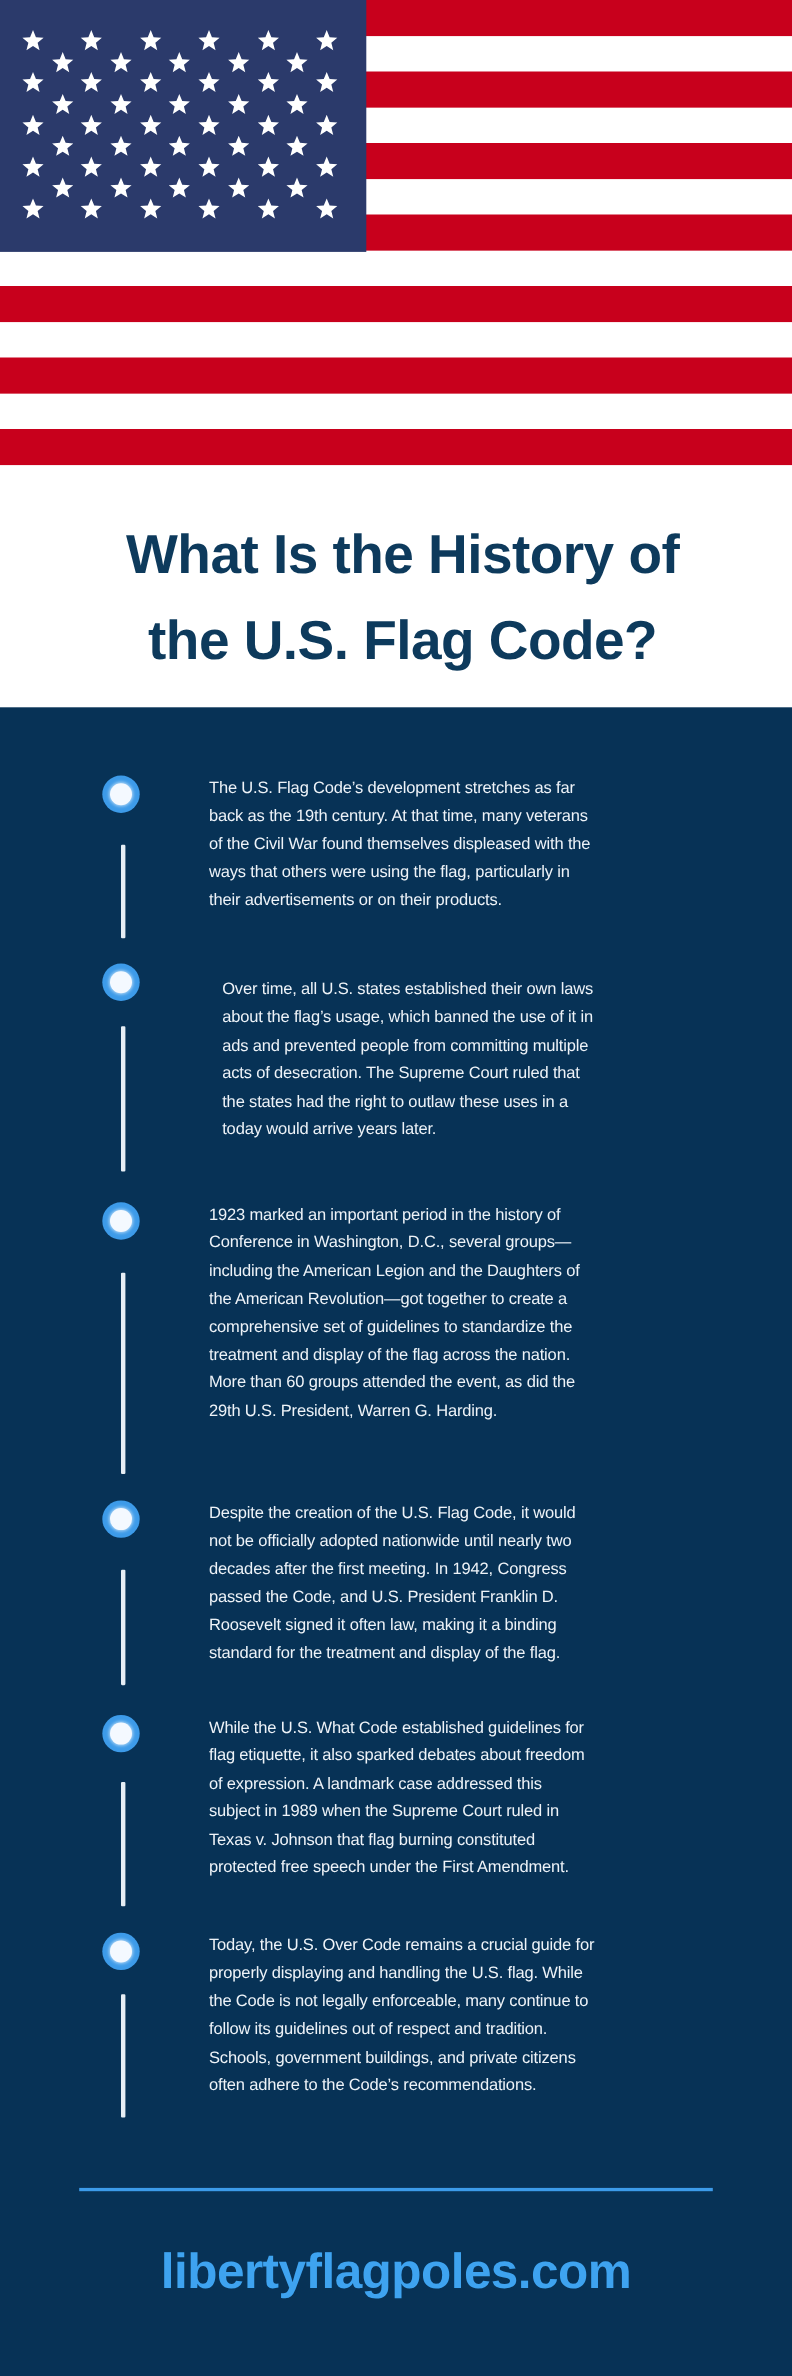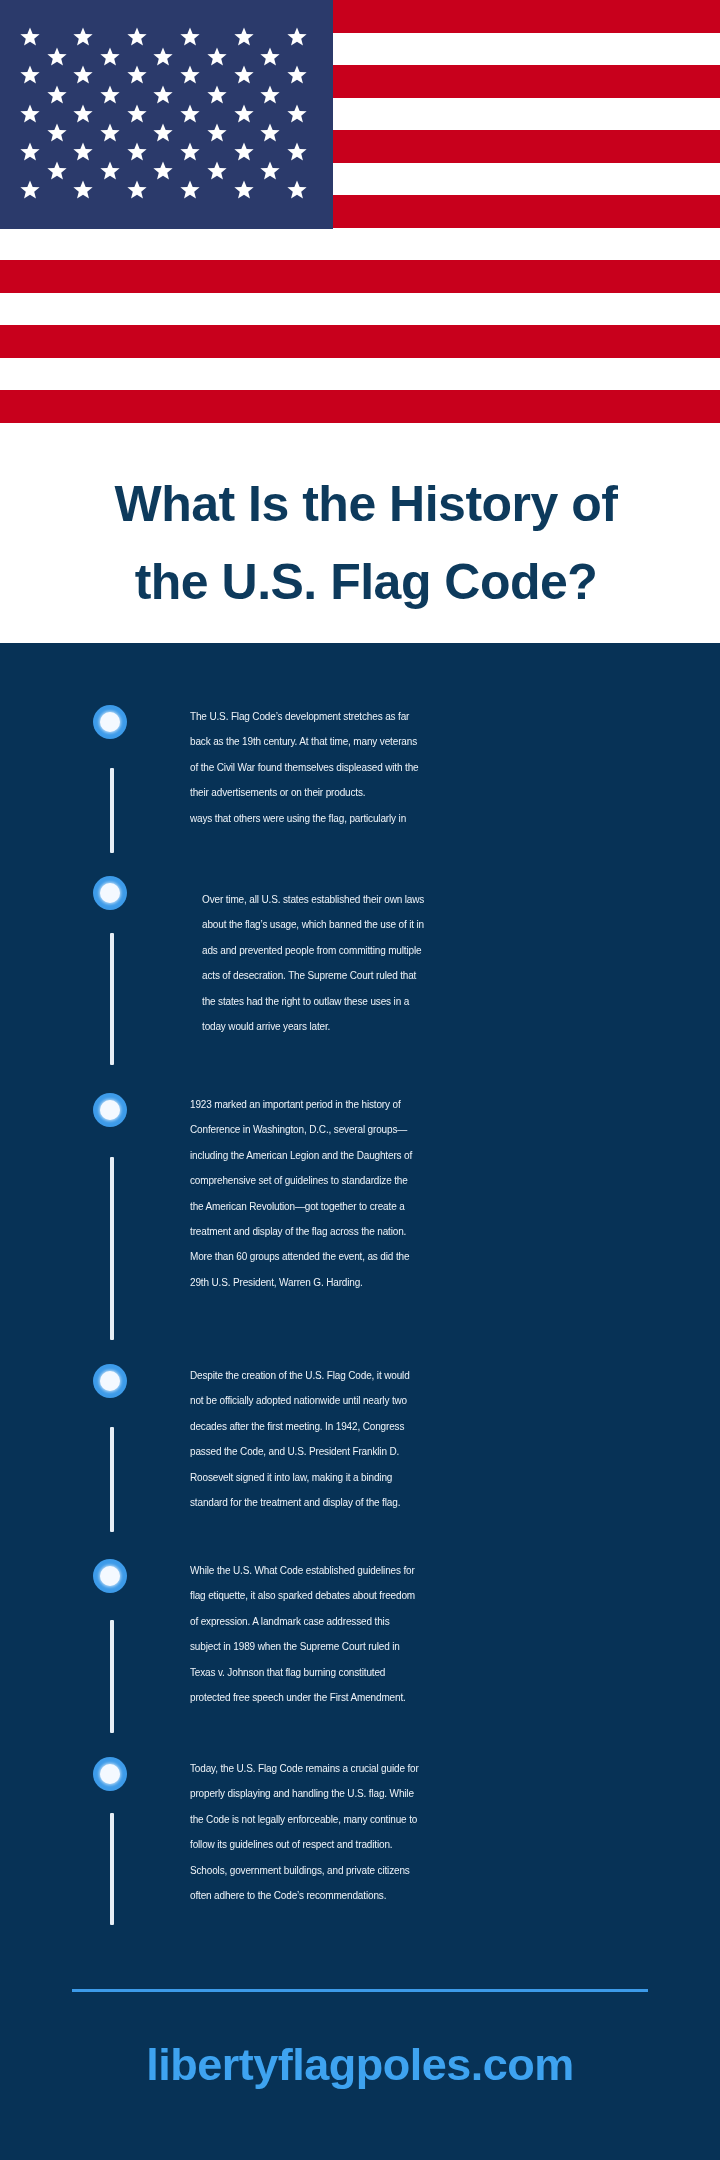--- a/index.html
+++ b/index.html
@@ -58,21 +58,21 @@
     box-shadow: 0 0 3px 1px rgba(255,255,255,0.6);
   }
   .vline {
     position: absolute; left: 110px; width: 4px;
     background: #e6eef5;
     border-radius: 1px;
   }
   .text {
     position: absolute; left: 190px; width: 440px;
     color: #eef3f8;
-    font-size: 10px;
+    font-size: 15px;
     line-height: 25.4px;
     letter-spacing: -0.15px;
   }
   .text .ln { display: block; white-space: nowrap; }
 
   .divider {
     position: absolute; left: 72px; top: 1346px; width: 576px; height: 3px;
     background: #3d9be9;
   }
   .site {
@@ -367,22 +367,22 @@
 
 <div class="main">
   <div id="timeline">
       <div class="item">
         <div class="dot" style="top: 62px; background: rgb(61, 155, 233);"></div>
         <div class="vline" style="top: 125px; height: 85px;"></div>
         <p class="text" style="margin: 0px; top: 61px;">
           <span class="ln">The U.S. Flag Code’s development stretches as far</span>
           <span class="ln">back as the 19th century. At that time, many veterans</span>
           <span class="ln">of the Civil War found themselves displeased with the</span>
+          <span class="ln">ways that others were using the flag, particularly in</span>
           <span class="ln">their advertisements or on their products.</span>
-          <span class="ln">ways that others were using the flag, particularly in</span>
         </p>
       </div>
       <div class="item">
         <div class="dot" style="top: 233px; background: rgb(61, 155, 233);"></div>
         <div class="vline" style="top: 290px; height: 132px;"></div>
         <p class="text" style="margin: 12px; top: 232px;">
           <span class="ln">Over time, all U.S. states established their own laws</span>
           <span class="ln">about the flag’s usage, which banned the use of it in</span>
           <span class="ln">ads and prevented people from committing multiple</span>
           <span class="ln">acts of desecration. The Supreme Court ruled that</span>
@@ -390,56 +390,56 @@
           <span class="ln">today would arrive years later.</span>
         </p>
       </div>
       <div class="item">
         <div class="dot" style="top: 450px; background: rgb(61, 155, 233);"></div>
         <div class="vline" style="top: 514px; height: 183px;"></div>
         <p class="text" style="margin: 0px; top: 449px;">
           <span class="ln">1923 marked an important period in the history of</span>
           <span class="ln">Conference in Washington, D.C., several groups—</span>
           <span class="ln">including the American Legion and the Daughters of</span>
+          <span class="ln">the American Revolution—got together to create a</span>
           <span class="ln">comprehensive set of guidelines to standardize the</span>
-          <span class="ln">the American Revolution—got together to create a</span>
           <span class="ln">treatment and display of the flag across the nation.</span>
           <span class="ln">More than 60 groups attended the event, as did the</span>
           <span class="ln">29th U.S. President, Warren G. Harding.</span>
         </p>
       </div>
       <div class="item">
         <div class="dot" style="top: 721px; background: rgb(61, 155, 233);"></div>
         <div class="vline" style="top: 784px; height: 105px;"></div>
         <p class="text" style="margin: 0px; top: 720px;">
           <span class="ln">Despite the creation of the U.S. Flag Code, it would</span>
           <span class="ln">not be officially adopted nationwide until nearly two</span>
           <span class="ln">decades after the first meeting. In 1942, Congress</span>
           <span class="ln">passed the Code, and U.S. President Franklin D.</span>
-          <span class="ln">Roosevelt signed it into law, making it a binding</span>
+          <span class="ln">Roosevelt signed it often law, making it a binding</span>
           <span class="ln">standard for the treatment and display of the flag.</span>
         </p>
       </div>
       <div class="item">
         <div class="dot" style="top: 916px; background: rgb(61, 155, 233);"></div>
         <div class="vline" style="top: 977px; height: 113px;"></div>
         <p class="text" style="margin: 0px; top: 915px;">
           <span class="ln">While the U.S. What Code established guidelines for</span>
           <span class="ln">flag etiquette, it also sparked debates about freedom</span>
           <span class="ln">of expression. A landmark case addressed this</span>
           <span class="ln">subject in 1989 when the Supreme Court ruled in</span>
           <span class="ln">Texas v. Johnson that flag burning constituted</span>
           <span class="ln">protected free speech under the First Amendment.</span>
         </p>
       </div>
       <div class="item">
         <div class="dot" style="top: 1114px; background: rgb(61, 155, 233);"></div>
         <div class="vline" style="top: 1170px; height: 112px;"></div>
         <p class="text" style="margin: 0px; top: 1113px;">
-          <span class="ln">Today, the U.S. Flag Code remains a crucial guide for</span>
+          <span class="ln">Today, the U.S. Over Code remains a crucial guide for</span>
           <span class="ln">properly displaying and handling the U.S. flag. While</span>
           <span class="ln">the Code is not legally enforceable, many continue to</span>
           <span class="ln">follow its guidelines out of respect and tradition.</span>
           <span class="ln">Schools, government buildings, and private citizens</span>
           <span class="ln">often adhere to the Code’s recommendations.</span>
         </p>
       </div>
     </div>
   <div class="divider"></div>
   <div class="site">libertyflagpoles.com</div>

